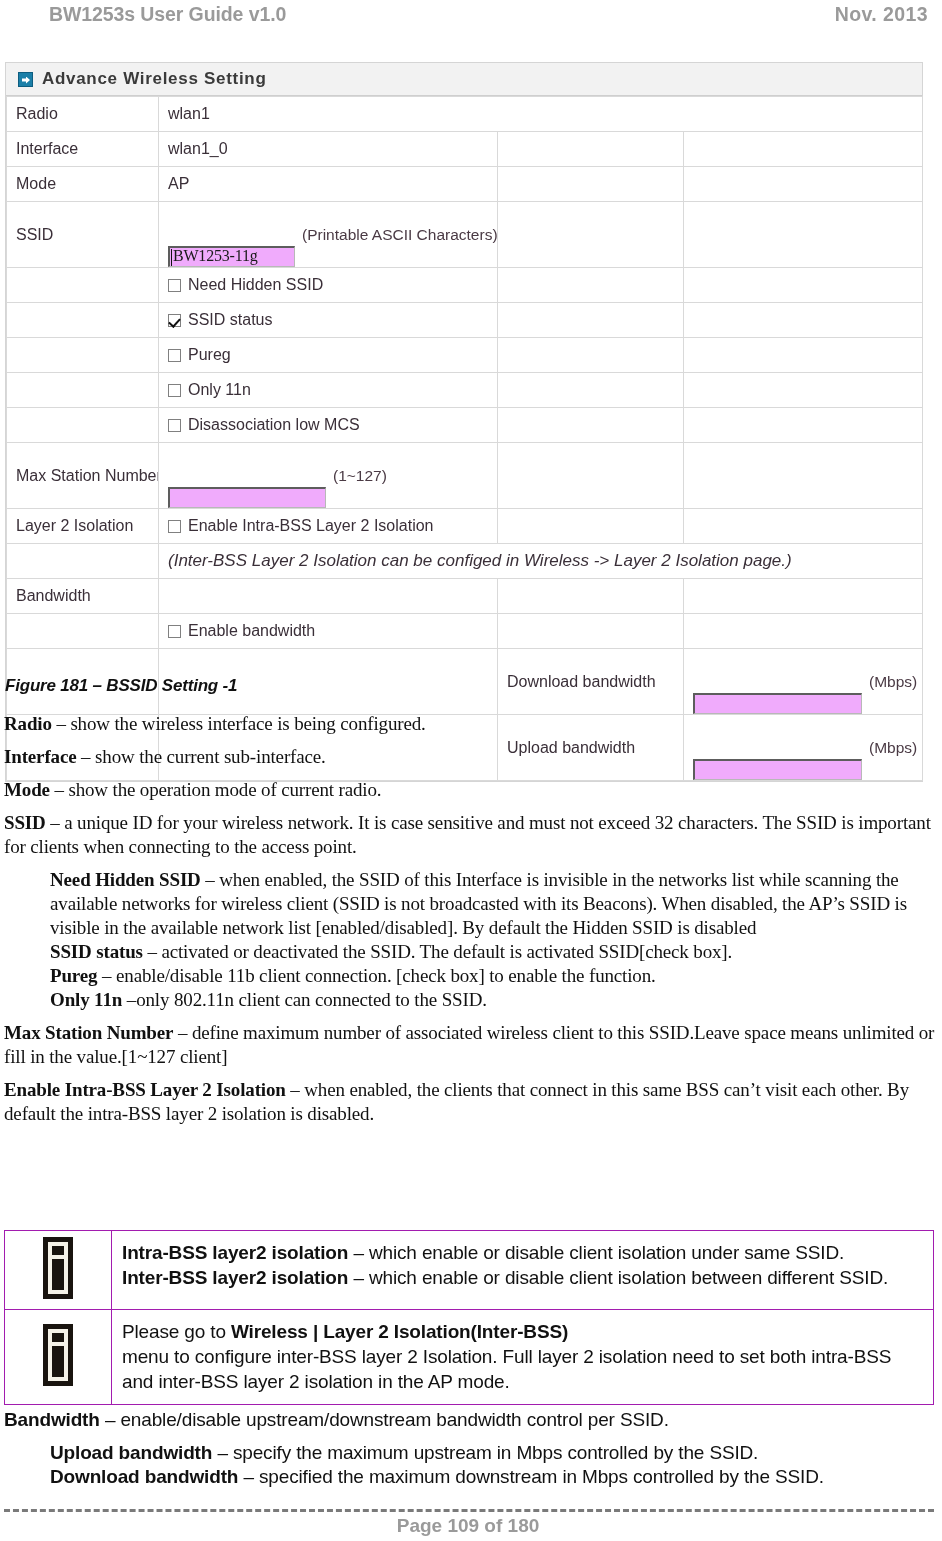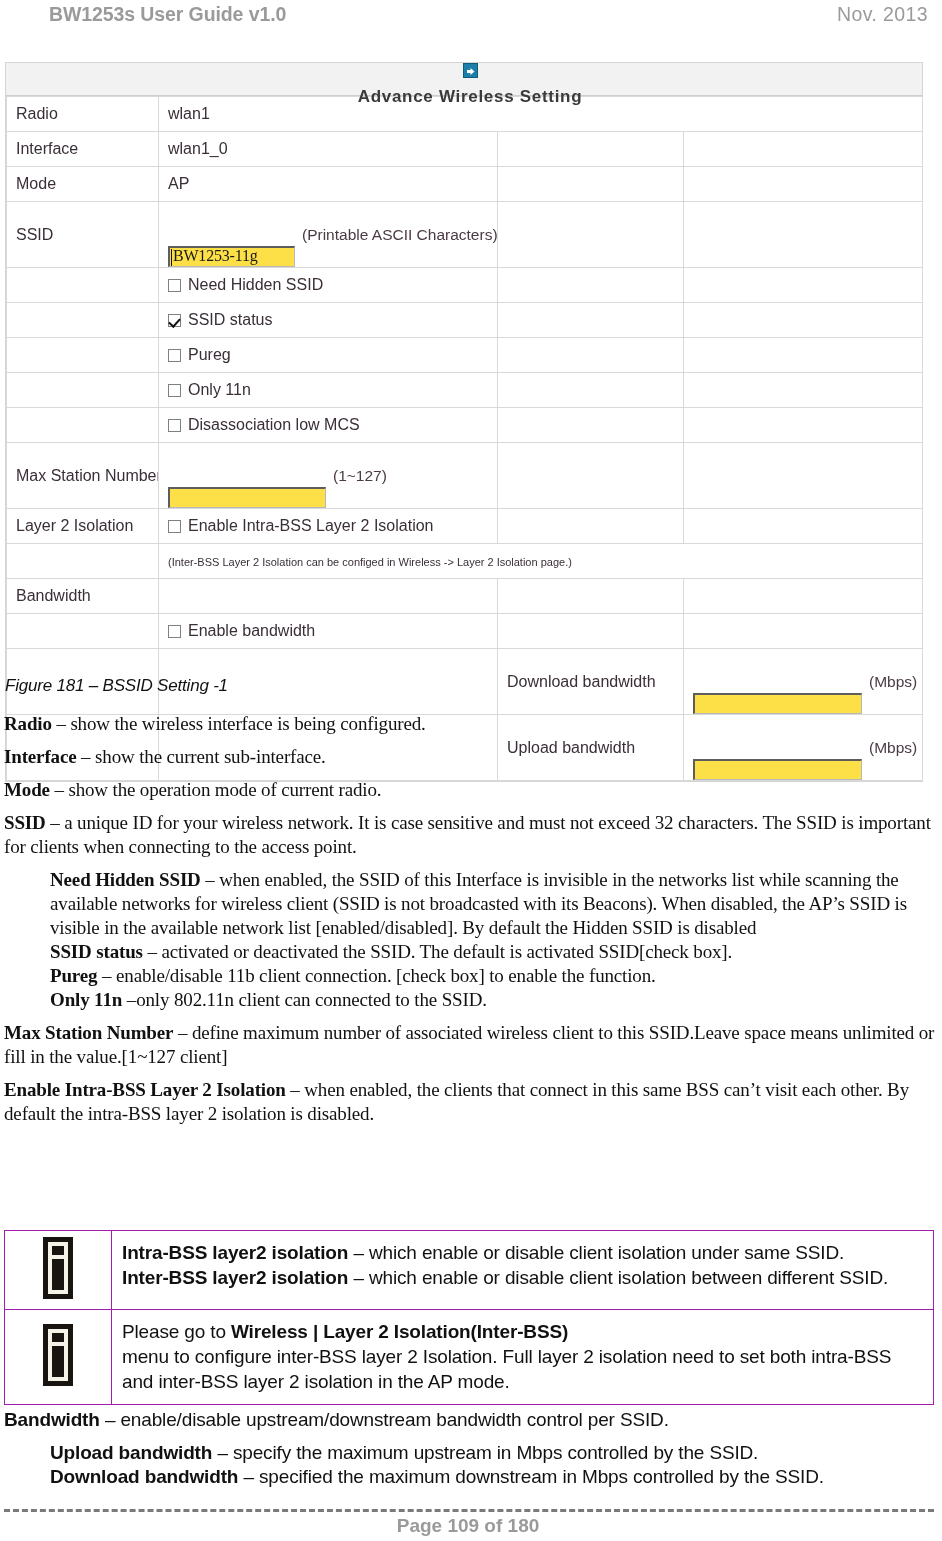--- a/index.html
+++ b/index.html
@@ -29,42 +29,41 @@
   }
   .page-header .hdr-left {
     font-size: 19.5px;
     font-weight: bold;
     color: #9a9a9a;
     letter-spacing: -0.1px;
     margin-left: 43px;
   }
   .page-header .hdr-right {
     font-size: 19.5px;
-    font-weight: normal;
+    font-weight: bold;
     color: #9a9a9a;
     letter-spacing: 0.4px;
   }
 
   
   .screenshot {
     position: absolute;
     top: 62px; left: 5px;
     width: 918px;
     border: 1px solid #d5d5d5;
     background: #ffffff;
   }
   .sshot-title {
     height: 33px;
     background: #f2f2f2;
     border-bottom: 1px solid #cfcfcf;
     display: flex;
     align-items: center;
     padding-left: 12px;
     gap: 9px;
-    flex-direction: column;
   }
   .sshot-title .ttl-icon {
     width: 15px; height: 15px;
     background: #1b7fa8;
     border: 1px solid #0d5d80;
     position: relative;
     flex: none;
   }
   .sshot-title .ttl-icon::after {
     content: "";
@@ -119,21 +118,21 @@
     border: solid #111;
     border-width: 0 2px 2px 0;
     transform: rotate(42deg);
   }
   .txtbox {
     display: inline-block;
     height: 21px;
     border: 1px solid #b8b8b8;
     border-top: 2px solid #5d5d5d;
     border-left: 2px solid #5d5d5d;
-    background: #fde047;
+    background: #f0abfc;
     vertical-align: middle;
     flex: none;
     margin-top: 44px;
   }
   .txtbox.ssid { width: 127px; position: relative; }
   .txtbox.ssid .val {
     position: absolute;
     left: 3px; top: -1px;
     font-family: "Liberation Serif", serif;
     font-size: 16px;
@@ -143,29 +142,29 @@
   .txtbox.ssid::before {
     content: "";
     position: absolute;
     left: 1px; top: 1px;
     width: 1px; height: 17px;
     background: #111;
   }
   .txtbox.maxsta { width: 158px; }
   .txtbox.bw { width: 169px; }
   .hint { color: #4a3a44; font-size: 15.5px; }
-  .plain-note { font-size: 11px; color: #3a2f38; }
+  .plain-note { font-size: 17px; color: #3a2f38; font-style: italic; }
 
   
   .fig-caption {
     position: absolute;
     top: 676px; left: 5px;
     font-size: 17px;
     font-style: italic;
-    font-weight: normal;
+    font-weight: bold;
     color: #111;
     letter-spacing: -0.2px;
   }
 
   
   .body-flow {
     position: absolute;
     top: 712px; left: 4px;
     width: 934px;
     font-family: Liberation Serif, serif;

